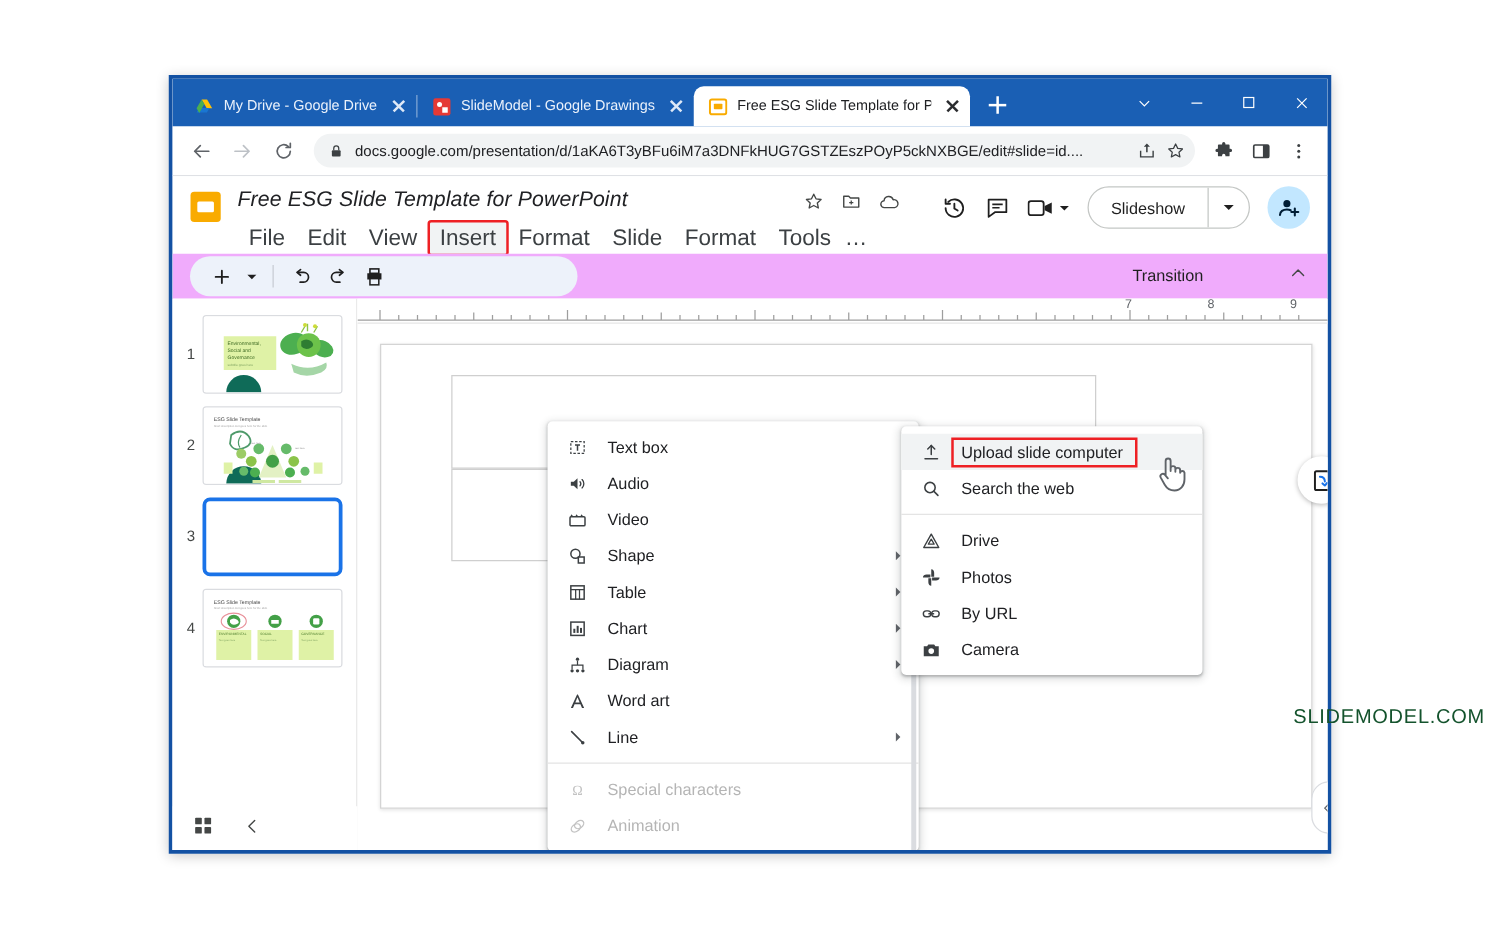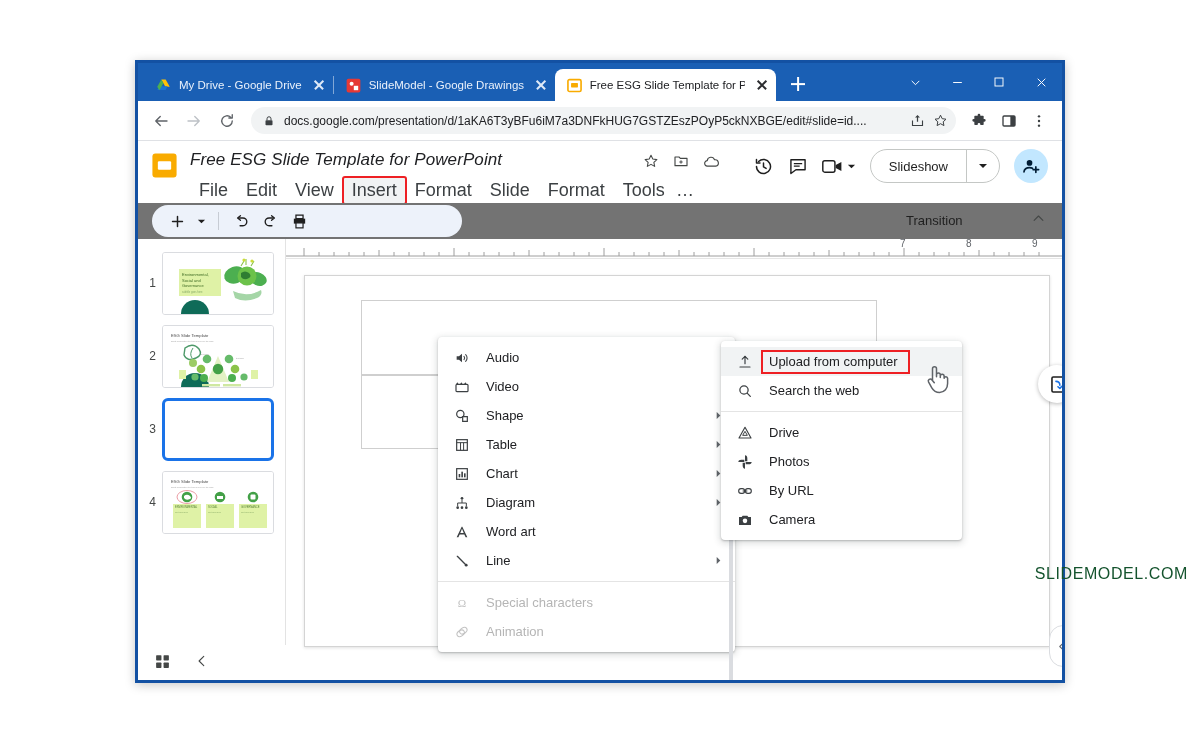--- a/index.html
+++ b/index.html
@@ -242,21 +242,21 @@
     border-radius: 50%;
     background: #c2e7ff;
     display: flex; align-items: center; justify-content: center;
     color: #001d35;
   }
 
   
   .toolbar {
     position: relative;
     height: 36px;
-    background: #737373;
+    background: #f0abfc;
   }
   .toolbar-pill {
     position: absolute;
     left: 14px; top: 2px;
     height: 32px;
     background: #edf2fa;
     border-radius: 16px;
     display: flex;
     align-items: center;
     padding: 0 12px;
@@ -910,20 +910,29 @@
             <svg width="13" height="13" viewBox="0 0 24 24">
                 <path d="M15 4l-8 8 8 8" fill="none" stroke="currentColor" stroke-width="2" stroke-linecap="round" stroke-linejoin="round"></path>
               </svg>
           </div>
         </div>
       </div>
 
       <div class="menu-popup" id="insert-menu">
 
 
+        <div class="mi">
+          <span class="mi-icon">
+            <svg width="16" height="16" viewBox="0 0 24 24">
+                <rect x="4" y="5" width="16" height="14" fill="none" stroke="currentColor" stroke-width="1.5" stroke-dasharray="3 2"></rect>
+                <path d="M9 9h6M12 9v7" stroke="currentColor" stroke-width="1.8"></path>
+              </svg>
+          </span>
+          <span class="mi-label">Text box</span>
+        </div>
 
         <div class="mi">
           <span class="mi-icon">
             <svg width="16" height="16" viewBox="0 0 24 24">
                 <path d="M4 9.5h3.5L12 5.5v13L7.5 14.5H4z" fill="currentColor"></path>
                 <path d="M15 9.5a4 4 0 0 1 0 5M17.5 7a7 7 0 0 1 0 10" fill="none" stroke="currentColor" stroke-width="1.6" stroke-linecap="round"></path>
               </svg>
           </span>
           <span class="mi-label">Audio</span>
         </div>
@@ -1055,21 +1064,21 @@
       <div class="menu-popup" id="image-submenu">
 
         <div class="mi hovered">
           <span class="mi-icon">
             <svg width="16" height="16" viewBox="0 0 24 24">
                 <path d="M12 3.5v11" stroke="currentColor" stroke-width="1.8" stroke-linecap="round"></path>
                 <path d="M7.8 7.7L12 3.5l4.2 4.2" fill="none" stroke="currentColor" stroke-width="1.8" stroke-linecap="round" stroke-linejoin="round"></path>
                 <path d="M4.5 19.5h15" stroke="currentColor" stroke-width="1.8" stroke-linecap="round"></path>
               </svg>
           </span>
-          <span class="mi-label"><span class="redbox-wrap">Upload from computer</span></span>
+          <span class="mi-label"><span class="redbox-wrap">Upload slide computer</span></span>
         </div>
 
         <div class="mi">
           <span class="mi-icon">
             <svg width="16" height="16" viewBox="0 0 24 24">
                 <circle cx="10.5" cy="10.5" r="6.2" fill="none" stroke="currentColor" stroke-width="1.9"></circle>
                 <path d="M15.2 15.2L20 20" stroke="currentColor" stroke-width="1.9" stroke-linecap="round"></path>
               </svg>
           </span>
           <span class="mi-label">Search the web</span>

